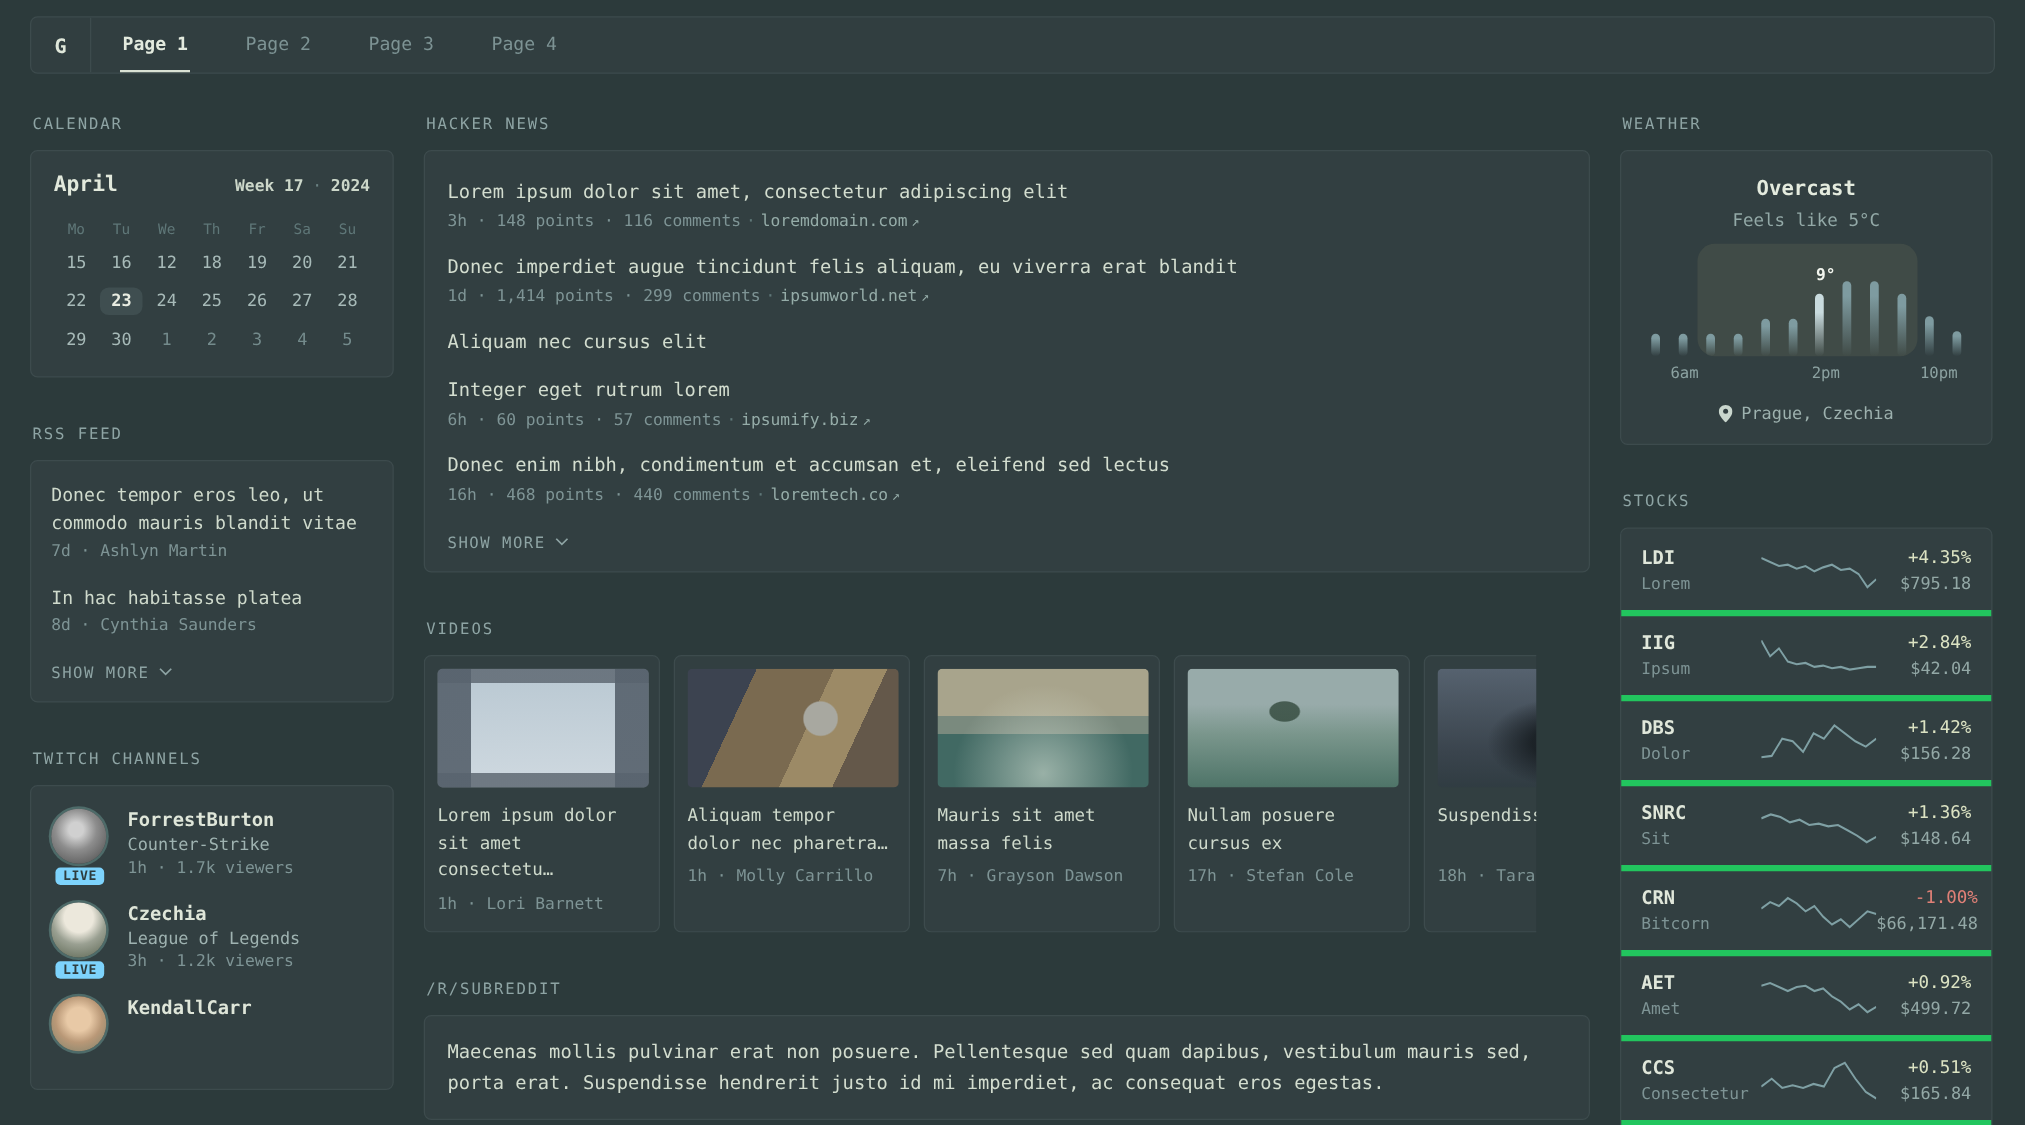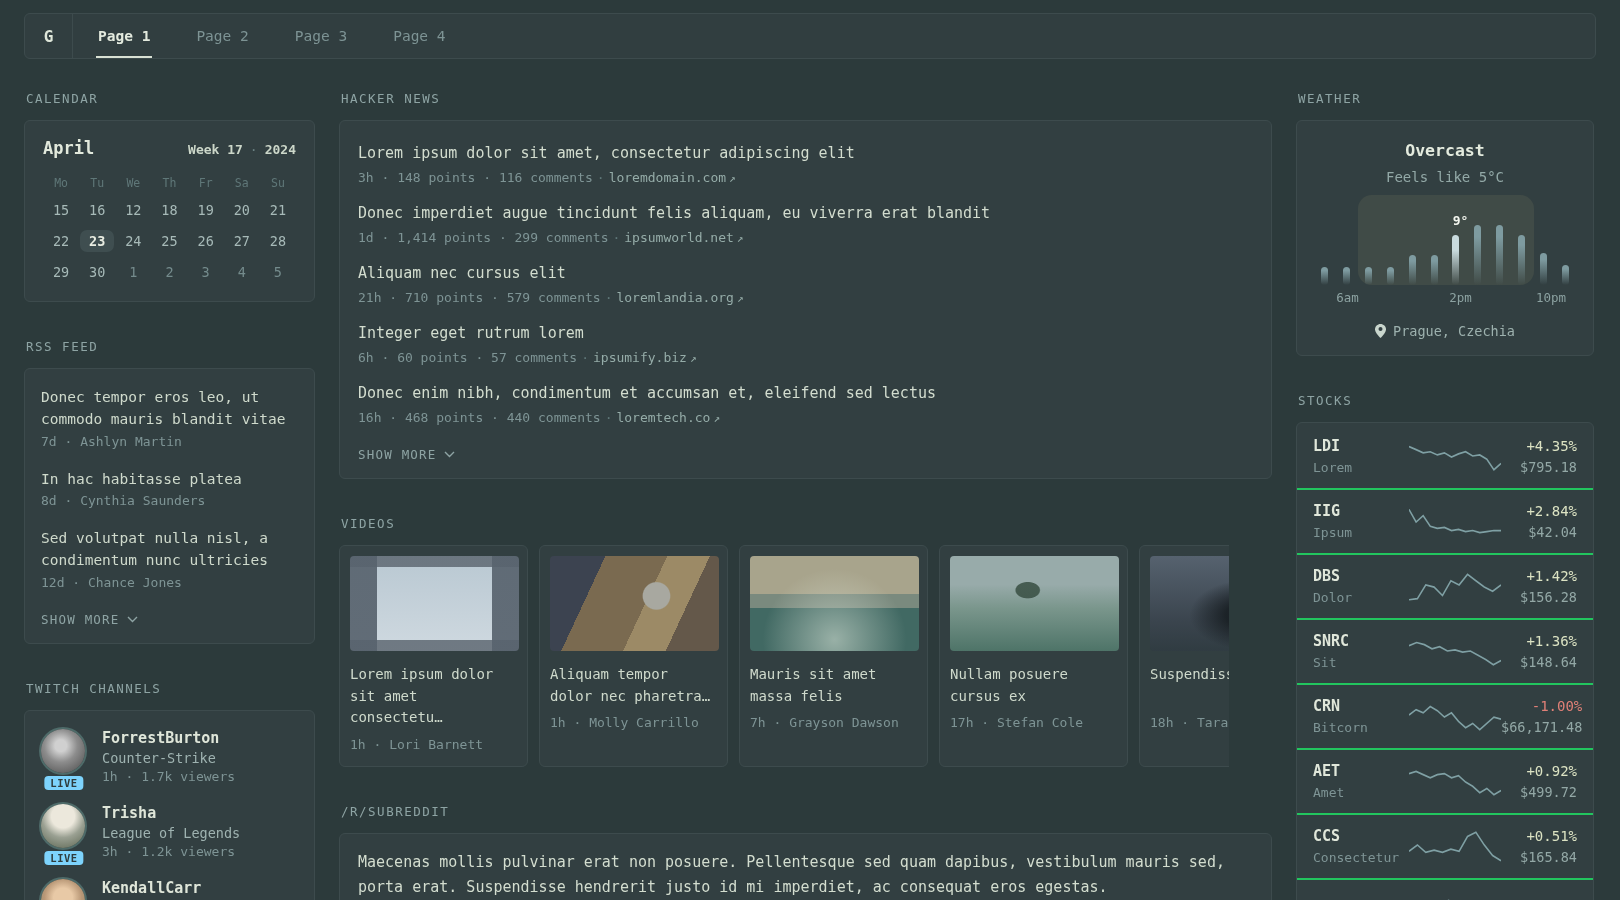--- a/index.html
+++ b/index.html
@@ -168,21 +168,21 @@
   .w-loc {
     margin-top:18px; display:flex; align-items:center; justify-content:center; gap:7px;
     font-size:13.5px; color:#9db1ae;
   }
 
   
   .stocks-card { padding:2px 0; }
   .stock-row {
     display:flex; align-items:center; padding:12px 16px 13px; cursor:pointer;
   }
-  .stock-row + .stock-row { border-top:2px solid #22c55e; }
+  .stock-row + .stock-row { border-top:5px solid #22c55e; }
   .stock-id { width:96px; flex:none; }
   .stock-sym { font-size:15px; font-weight:bold; color:#e0e7da; }
   .stock-name { font-size:13px; color:#7e9495; margin-top:5px; }
   .spark { width:92px; height:36px; flex:none; }
   .spark polyline { fill:none; stroke:#7fa0a4; stroke-width:1.6; }
   .stock-right { flex:1; text-align:right; }
   .stock-chg { font-size:14px; }
   .stock-chg.pos { color:#dce3c3; }
   .stock-chg.neg { color:#e08077; }
   .stock-price { font-size:13.5px; color:#93a8a6; margin-top:5px; }
@@ -295,24 +295,20 @@
         <h2 class="sec-h">RSS FEED</h2>
         <div class="card rss-card" id="rssCard">
             <div class="rss-item">
               <div class="rss-title">Donec tempor eros leo, ut commodo mauris blandit vitae</div>
               <div class="rss-meta">7d · Ashlyn Martin</div>
             </div>
             <div class="rss-item">
               <div class="rss-title">In hac habitasse platea</div>
               <div class="rss-meta">8d · Cynthia Saunders</div>
             </div>
-            <div class="rss-item">
-              <div class="rss-title">Sed volutpat nulla nisl, a condimentum nunc ultricies</div>
-              <div class="rss-meta">12d · Chance Jones</div>
-            </div>
             <button class="show-more">
               <span>SHOW MORE</span>
               <svg width="11" height="7" viewBox="0 0 11 7">
                 <path d="M1 1 L5.5 5.5 L10 1" fill="none" stroke-width="1.4"></path>
               </svg>
             </button>
           </div>
       </section>
 
       <section>
@@ -328,21 +324,21 @@
                 <div class="tw-game">Counter-Strike</div>
                 <div class="tw-meta">1h · 1.7k viewers</div>
               </div>
             </div>
             <div class="tw-row">
               <div class="tw-avwrap">
                 <div class="tw-av av1"></div>
                 <span class="tw-live">LIVE</span>
               </div>
               <div>
-                <div class="tw-name">Trisha</div>
+                <div class="tw-name">Czechia</div>
                 <div class="tw-game">League of Legends</div>
                 <div class="tw-meta">3h · 1.2k viewers</div>
               </div>
             </div>
             <div class="tw-row">
               <div class="tw-avwrap">
                 <div class="tw-av av2"></div>
               </div>
               <div>
                 <div class="tw-name">KendallCarr</div>
@@ -359,21 +355,20 @@
             <div class="hn-item">
               <div class="hn-title">Lorem ipsum dolor sit amet, consectetur adipiscing elit</div>
               <div class="meta-line"><span>3h · 148 points · 116 comments</span><span class="sep">·</span><span class="meta-link"><span>loremdomain.com</span><span class="arrow">↗</span></span></div>
             </div>
             <div class="hn-item">
               <div class="hn-title">Donec imperdiet augue tincidunt felis aliquam, eu viverra erat blandit</div>
               <div class="meta-line"><span>1d · 1,414 points · 299 comments</span><span class="sep">·</span><span class="meta-link"><span>ipsumworld.net</span><span class="arrow">↗</span></span></div>
             </div>
             <div class="hn-item">
               <div class="hn-title">Aliquam nec cursus elit</div>
-              <div class="meta-line"><span>21h · 710 points · 579 comments</span><span class="sep">·</span><span class="meta-link"><span>loremlandia.org</span><span class="arrow">↗</span></span></div>
             </div>
             <div class="hn-item">
               <div class="hn-title">Integer eget rutrum lorem</div>
               <div class="meta-line"><span>6h · 60 points · 57 comments</span><span class="sep">·</span><span class="meta-link"><span>ipsumify.biz</span><span class="arrow">↗</span></span></div>
             </div>
             <div class="hn-item">
               <div class="hn-title">Donec enim nibh, condimentum et accumsan et, eleifend sed lectus</div>
               <div class="meta-line"><span>16h · 468 points · 440 comments</span><span class="sep">·</span><span class="meta-link"><span>loremtech.co</span><span class="arrow">↗</span></span></div>
             </div>
             <button class="show-more">

